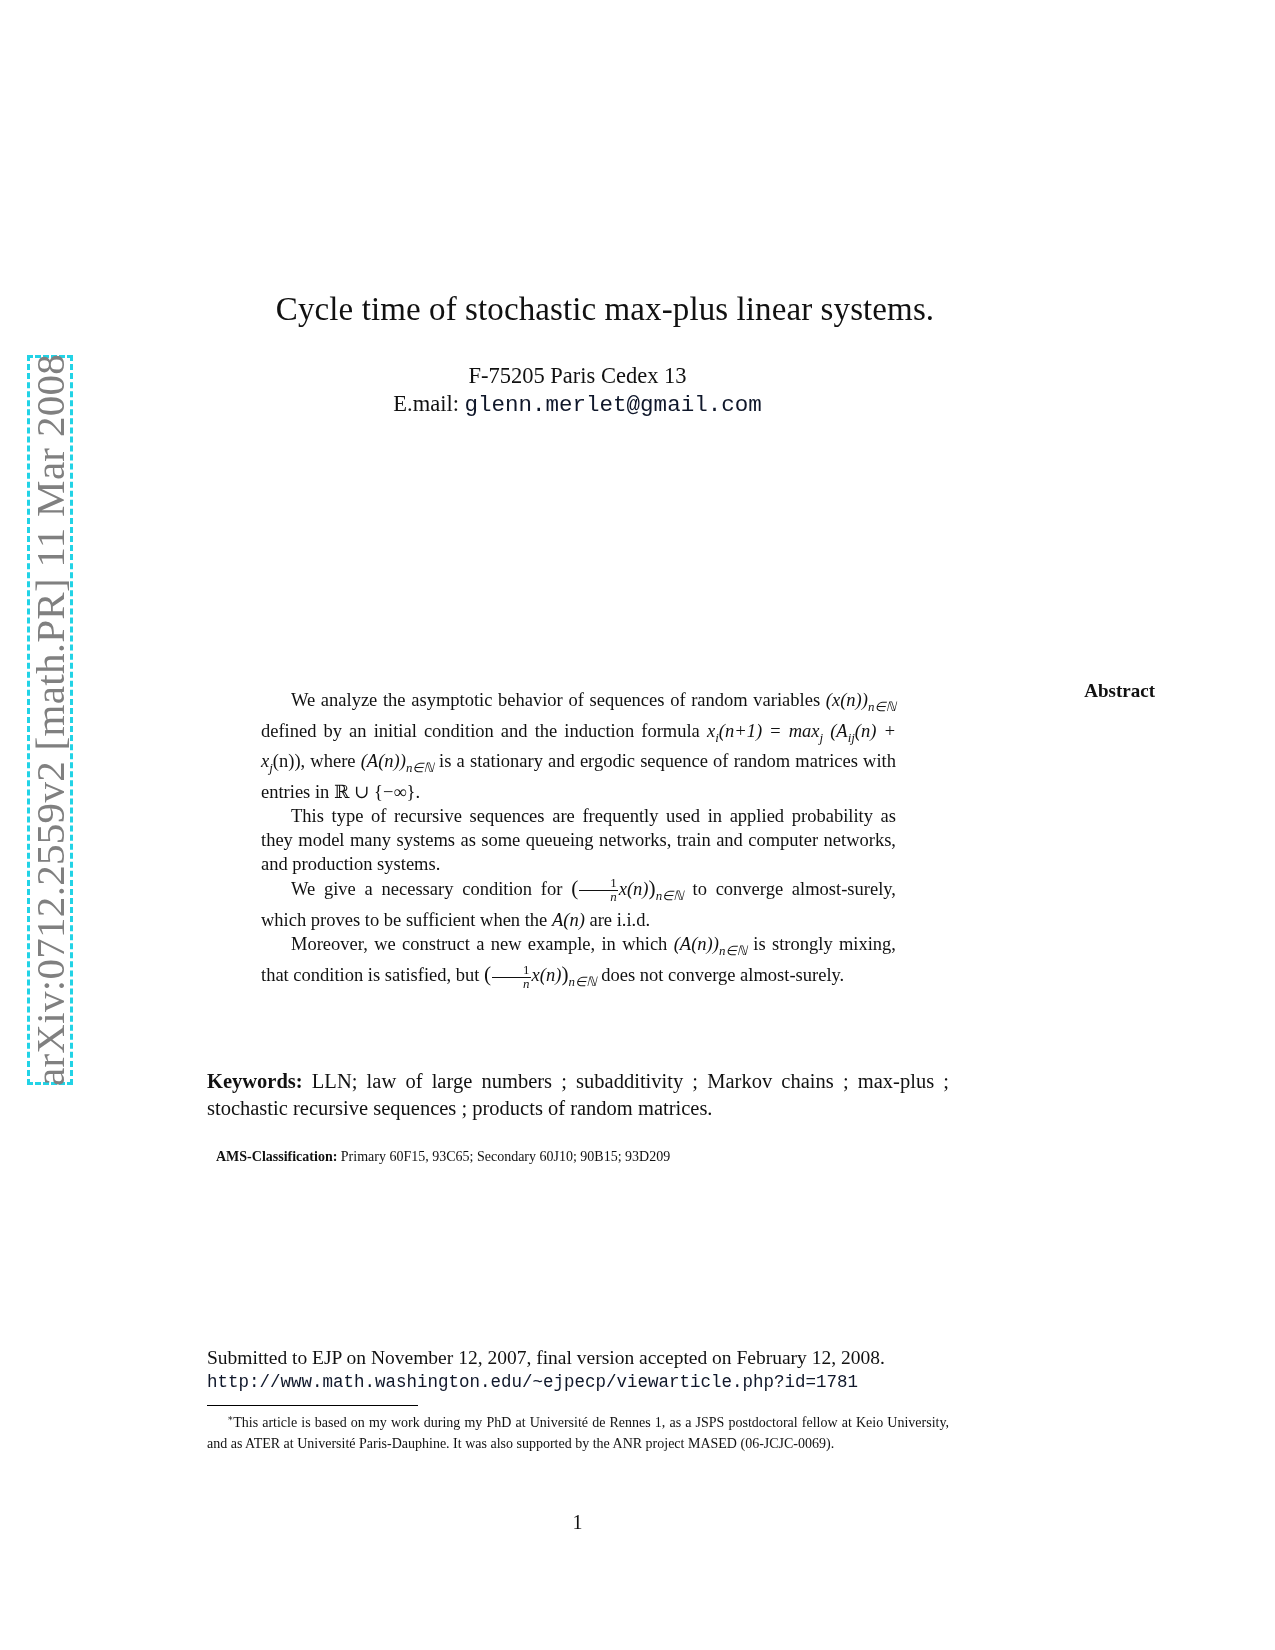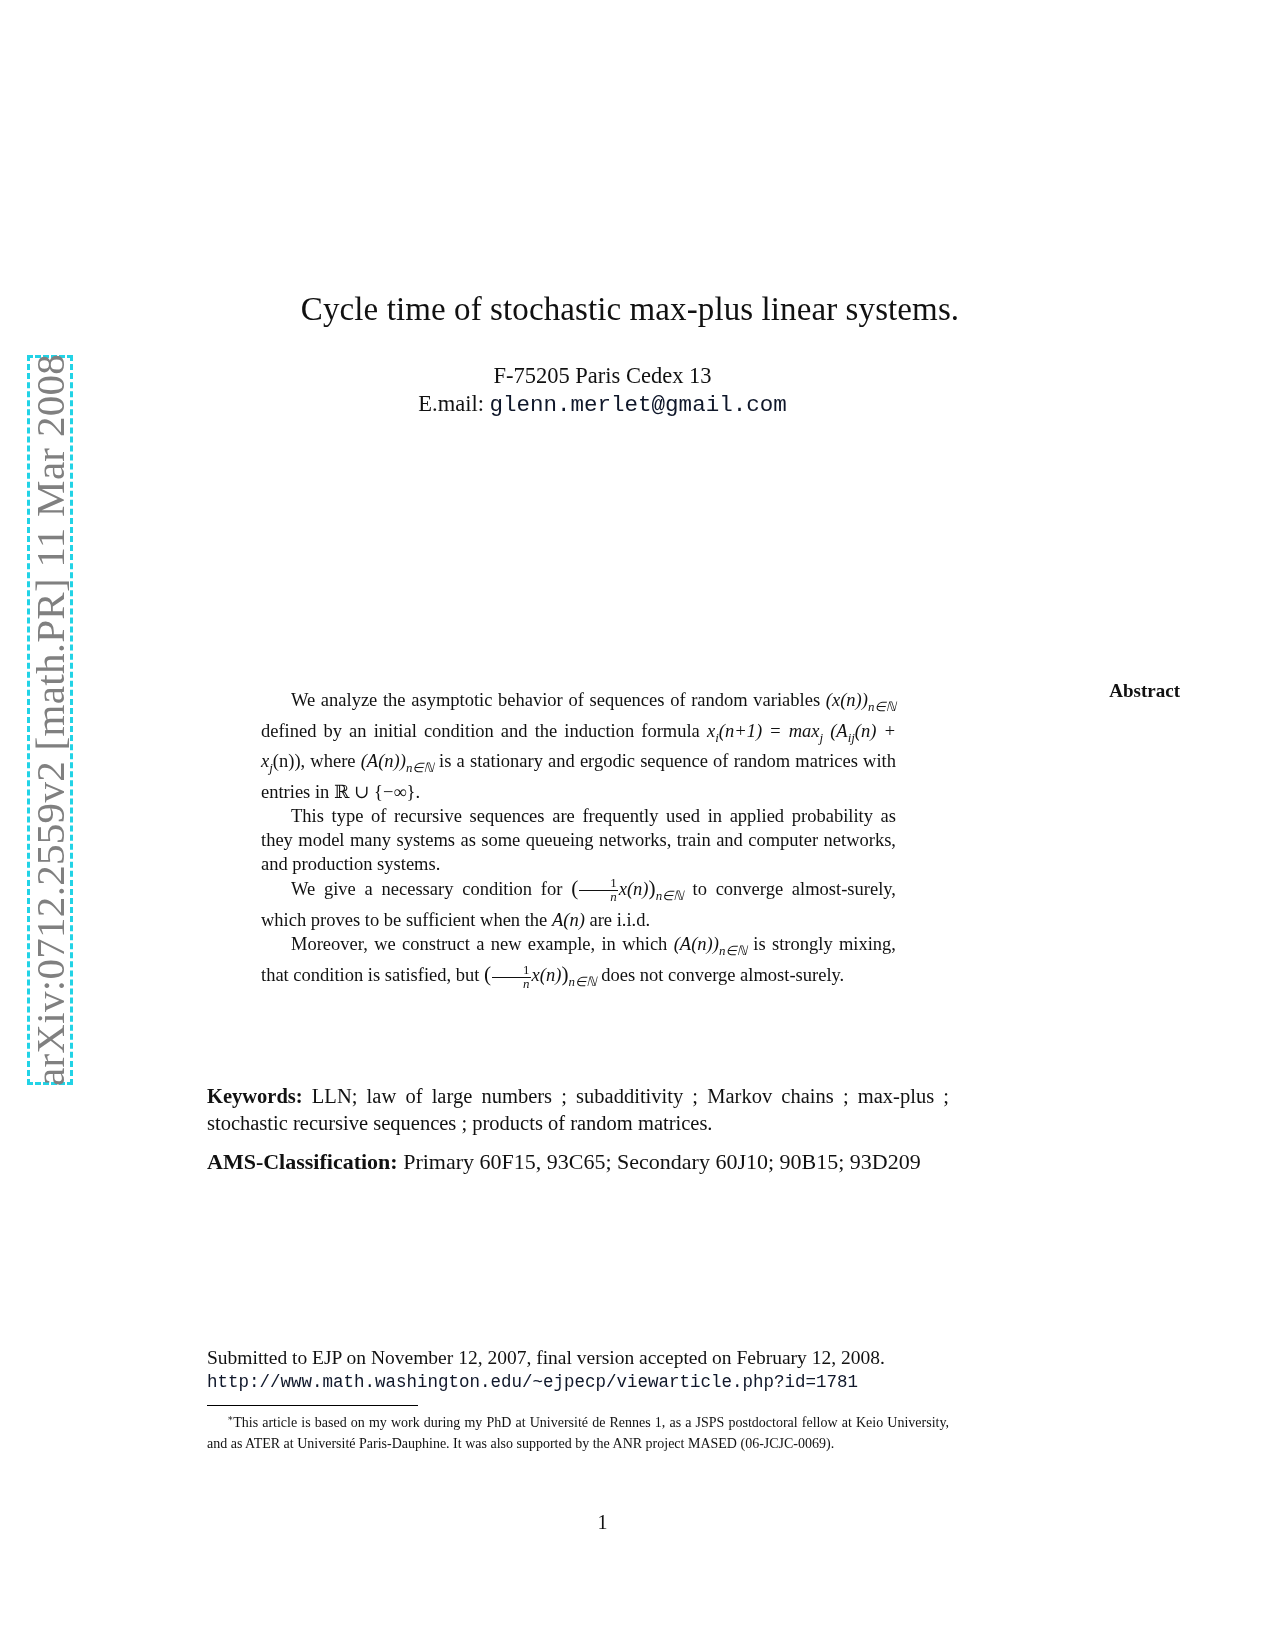--- a/index.html
+++ b/index.html
@@ -1,33 +1,33 @@
 <!DOCTYPE html>
 <html><head>
 <meta charset="utf-8">
 <style>
   html, body { margin: 0; padding: 0; background: #ffffff; }
   body {
     width: 1275px; height: 1650px; position: relative; overflow: hidden;
     font-family: "Liberation Serif", "DejaVu Serif", serif; color: #111;
   }
   .abs { position: absolute; }
-  .center { text-align: center; padding-left: 25px; }
+  .center { text-align: center; }
   .title { left: 0; width: 1210px; top: 291px; font-size: 33px; letter-spacing: 0.1px; }
   .author-block { left: 0; width: 1155px; top: 362px; font-size: 22.5px; line-height: 27.5px; }
   .author-block div { white-space: nowrap; }
   .mono { font-family: "Liberation Mono", "DejaVu Sans Mono", monospace; }
   .link { color: #0f172a; }
   .abstract-title { left: 0; width: 1155px; top: 680px; font-size: 19px; font-weight: bold; text-align: right; }
   .abstract { left: 261px; width: 635px; top: 688px; font-size: 18.5px; line-height: 24px; text-align: justify; }
   .abstract p { margin: 0; text-indent: 30px; }
   .abstract p.first { text-indent: 30px; }
-  .kw { left: 207px; width: 742px; top: 1068px; font-size: 20.5px; line-height: 27px; text-align: justify; margin-top: 15px; }
+  .kw { left: 207px; width: 742px; top: 1068px; font-size: 20.5px; line-height: 27px; text-align: justify; }
   .kw b, .ams b { font-weight: bold; }
-  .ams { left: 207px; width: 760px; top: 1149px; font-size: 22px; white-space: nowrap; }
+  .ams { left: 216px; width: 760px; top: 1149px; font-size: 14px; white-space: nowrap; }
   .submitted { left: 207px; width: 760px; top: 1346px; font-size: 19.5px; line-height: 24px; }
   .submitted .url { font-size: 17.5px; }
   .fnrule { left: 207px; top: 1405px; width: 211px; height: 0; border-top: 1.6px solid #000; }
   .footnote { left: 207px; width: 742px; top: 1408px; font-size: 14px; line-height: 21.5px; text-align: justify; }
   .footnote p { margin: 0; text-indent: 20px; }
   .pagenum { left: 0; width: 1155px; top: 1511px; font-size: 20px; }
   .stamp-frame {
     left: 27px; top: 355px; width: 46px; height: 730px;
     border-left: 3px dashed #22d3e6; border-right: 3px dashed #22d3e6;
     border-top: 3px dashed #22d3e6; border-bottom: 3px dashed #22d3e6;

